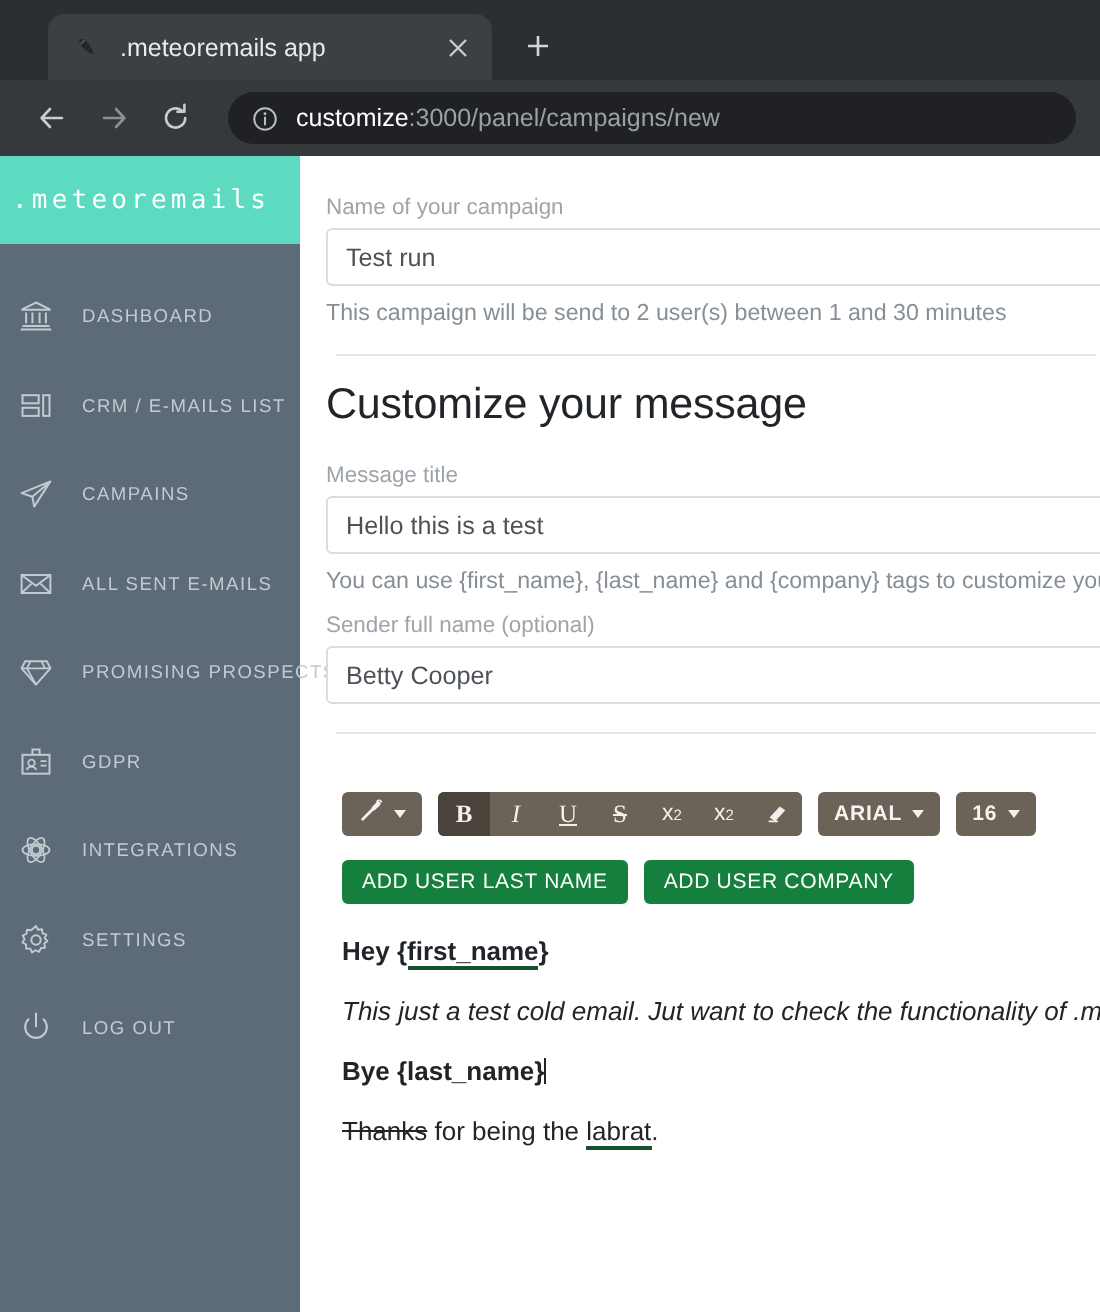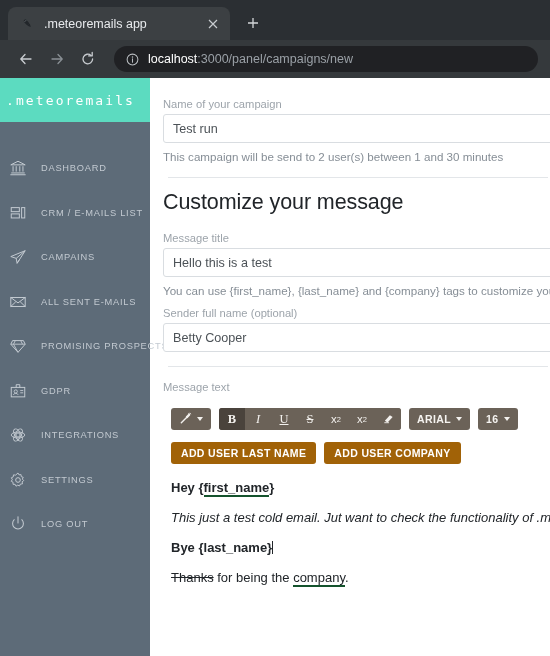--- a/index.html
+++ b/index.html
@@ -8,21 +8,21 @@
     overflow: hidden;
     font-family: "Liberation Sans", sans-serif;
     background: #ffffff;
   }
 
   
   .browser { width: 550px; height: 656px; display: flex; flex-direction: column; }
 
   .tabstrip {
     height: 40px; background: #2b2f33;
-    display: flex; align-items: flex-end; position: relative; flex: 0 0 40px;
+    display: flex; align-items: flex-end; position: relative; flex: 0 0 40px; padding-left: 16px;
   }
   .tab {
     height: 33px; width: 222px; margin-left: 8px;
     background: #3c4043; border-radius: 8px 8px 0 0;
     display: flex; align-items: center; padding: 0 8px 0 12px; gap: 9px;
     position: relative;
   }
   .favicon {
     width: 15px; height: 15px; flex: 0 0 15px;
     display: flex; align-items: center; justify-content: center;
@@ -67,21 +67,21 @@
   .viewport { flex: 1 1 auto; display: flex; background: #ffffff; overflow: hidden; }
 
   
   .sidebar { width: 150px; flex: 0 0 150px; background: #5d6b78; display: flex; flex-direction: column; text-align: right; }
   .brand {
     height: 44px; flex: 0 0 44px; background: #5cdbc0;
     display: flex; align-items: center; padding-left: 6px;
     color: #ffffff; font-size: 13px; letter-spacing: 2.1px;
     font-family: "DejaVu Sans Mono", monospace;
   }
-  .nav { padding-top: 24px; }
+  .nav { padding-top: 14px; }
   .nav-item {
     height: 44.5px; display: flex; align-items: center; gap: 10px;
     padding-left: 5px; color: #c3cad1;
   }
   .nav-ico { width: 26px; height: 22px; flex: 0 0 26px; display: flex; align-items: center; justify-content: center; }
   .nav-label { font-size: 9.3px; letter-spacing: 0.75px; white-space: nowrap; }
 
   
   .main { flex: 1 1 auto; padding: 20px 0 0 13px; overflow: hidden; }
   .h1 { font-size: 21.5px; color: #212529; font-weight: normal; margin-bottom: 17px; letter-spacing: -0.1px; }
@@ -114,23 +114,23 @@
     width: 0; height: 0; border-left: 3.5px solid transparent; border-right: 3.5px solid transparent;
     border-top: 4px solid #f3f1ee; margin-left: 5px;
   }
   .select-btn {
     height: 22px; padding: 0 8px; background: #6b6258; border-radius: 3px;
     display: flex; align-items: center; color: #f6f4f1;
     font-size: 10.5px; font-weight: bold; letter-spacing: 0.4px; white-space: nowrap;
   }
   .tag-row { display: flex; gap: 8px; margin: 12px 0 0 8px; }
   .tag-btn {
-    height: 22px; padding: 0 10px; background: #a16207; border-radius: 3px;
+    height: 22px; padding: 0 10px; background: #15803d; border-radius: 3px;
     display: flex; align-items: center; color: #ffffff;
-    font-size: 10.5px; font-weight: bold; letter-spacing: 0.35px; white-space: nowrap;
+    font-size: 10.5px; font-weight: normal; letter-spacing: 0.35px; white-space: nowrap;
   }
   .doc { margin: 16px 0 0 8px; color: #212529; }
   .doc p { margin-bottom: 15px; font-size: 13px; white-space: nowrap; }
   .doc p.b { font-weight: bold; }
   .doc p.i { font-style: italic; }
   .spell { border-bottom: 2px solid #14532d; }
   .sc { text-decoration: line-through; }
   .cursor {
     display: inline-block; width: 1px; height: 13px; background: #212529;
     vertical-align: -2px; margin-left: 0px;
@@ -184,21 +184,21 @@
       </svg>
     </div>
     <div class="omnibox">
       <span class="info-icon">
         <svg width="13" height="13" viewBox="0 0 14 14">
           <circle cx="7" cy="7" r="5.8" stroke="#b9bdc1" stroke-width="1.1" fill="none"></circle>
           <circle cx="7" cy="4.2" r="0.8" fill="#b9bdc1"></circle>
           <path d="M7 6.2 L7 10" stroke="#b9bdc1" stroke-width="1.1" stroke-linecap="round"></path>
         </svg>
       </span>
-      <span class="url"><span class="host">localhost</span><span class="path">:3000/panel/campaigns/new</span></span>
+      <span class="url"><span class="host">customize</span><span class="path">:3000/panel/campaigns/new</span></span>
     </div>
   </div>
 
   <div class="viewport">
 
     <div class="sidebar">
       <div class="brand">.meteoremails</div>
       <div class="nav">
 
         <div class="nav-item">
@@ -318,21 +318,20 @@
       <div class="help">You can use {first_name}, {last_name} and {company} tags to customize your messag</div>
 
       <div style="height:10px"></div>
 
       <div class="field-label">Sender full name (optional)</div>
       <div class="text-input" placeholder="Sender full name">Betty Cooper</div>
 
       <div class="divider"></div>
 
       <div style="height:14px"></div>
-      <div class="field-label">Message text</div>
 
       <div class="editor">
 
         <div class="toolbar">
           <div class="select-btn">
             <span>
               <svg width="13" height="13" viewBox="0 0 14 14">
                 <path d="M2.5 11.5 L9 5" stroke="#f3f1ee" stroke-width="1.5" stroke-linecap="round"></path>
                 <path d="M8.5 5.5 L11 3" stroke="#f3f1ee" stroke-width="2.4" stroke-linecap="round"></path>
                 <path d="M11.8 1.2 L12.6 2 M10.2 2 L10.9 1.3" stroke="#f3f1ee" stroke-width="0.9" stroke-linecap="round"></path>
@@ -377,19 +376,19 @@
 
         <div class="tag-row">
           <div class="tag-btn">ADD USER LAST NAME</div>
           <div class="tag-btn">ADD USER COMPANY</div>
         </div>
 
         <div class="doc">
           <p class="b"><span>Hey {</span><span class="spell">first_name</span><span>}</span></p>
           <p class="i">This just a test cold email. Jut want to check the functionality of .meteor</p>
           <p class="b"><span>Bye {last_name}</span><span class="cursor"></span></p>
-          <p><span class="sc">Thanks</span><span> for being the </span><span class="spell">company</span><span>.</span></p>
+          <p><span class="sc">Thanks</span><span> for being the </span><span class="spell">labrat</span><span>.</span></p>
         </div>
 
       </div>
     </div>
   </div>
 </div>
 
 </body></html>

